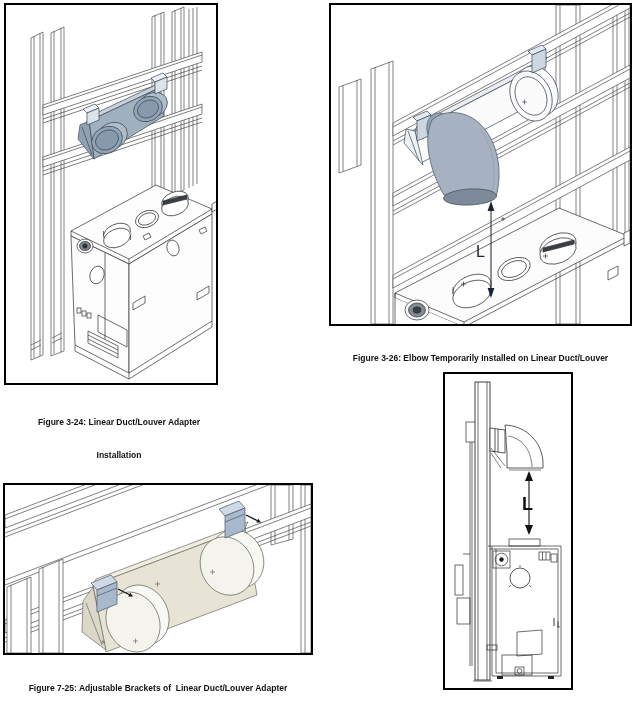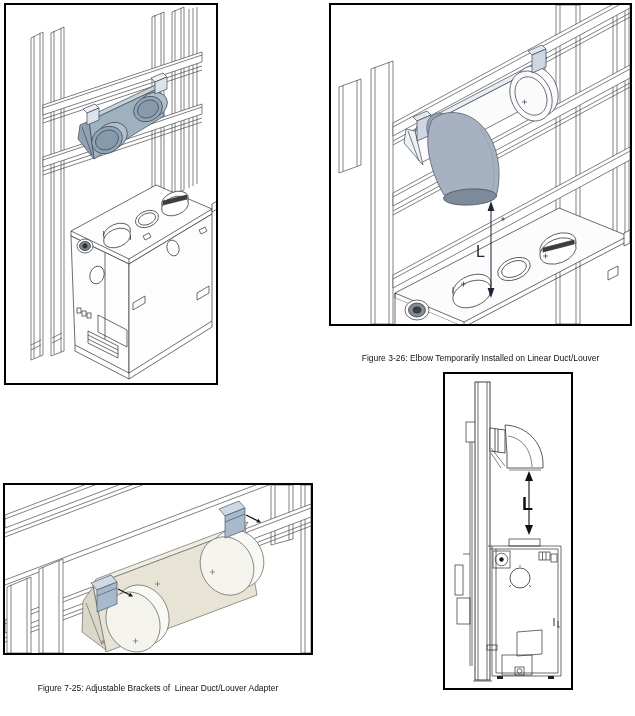--- a/index.html
+++ b/index.html
@@ -1,21 +1,21 @@
 <!DOCTYPE html>
 <html><head>
 <meta charset="utf-8">
 <style>
   html,body { margin:0; padding:0; }
   body { width:635px; height:716px; background:#ffffff; position:relative;
          font-family:"Liberation Sans", sans-serif; overflow:hidden; }
   .page { position:absolute; inset:0; }
   .fig { position:absolute; border:2px solid #000; background:#fff; box-sizing:border-box; }
   .fig svg { display:block; }
-  .cap { position:absolute; text-align:center; font-weight:normal; font-size:8.5px;
+  .cap { position:absolute; text-align:center; font-weight:bold; font-size:8.5px;
          line-height:11px; color:#111; white-space:pre-wrap; }
   #fig24 { left:4px; top:3px; width:214px; height:382px; }
   #cap24 { left:0px; top:395px; width:238px; }
   #fig26 { left:329px; top:3px; width:303px; height:323px; }
   #cap26 { left:329px; top:331px; width:303px; }
   #fig25 { left:3px; top:483px; width:310px; height:172px; }
   #cap25 { left:3px; top:661px; width:310px; }
   #fig27 { left:443px; top:372px; width:130px; height:318px; }
   #cap27 { left:413px; top:695px; width:190px; }
   svg text { font-family:"Liberation Sans", sans-serif; }
@@ -122,20 +122,22 @@
         <polygon points="82,326 112,341 112,353 82,338"></polygon>
         <line x1="82" y1="330" x2="112" y2="345"></line>
           <line x1="82" y1="334" x2="112" y2="349"></line>
         <ellipse cx="167" cy="243" rx="6" ry="8" transform="rotate(-15 167 243)" fill="#ffffff"></ellipse>
         <polygon points="191,288 203,281 203,288 191,295"></polygon>
         <polygon points="127,298 139,291 139,298 127,305"></polygon>
       </g>
     </svg>
   </div>
   <div class="cap" id="cap24">
+    <div>Figure 3-24: Linear Duct/Louver Adapter</div>
+    <div>Installation</div>
   </div>
 
   <div class="fig" id="fig26">
     <svg viewBox="0 0 299 319" width="299" height="319">
       <g stroke="#4a4a4a" stroke-width="0.7" fill="none">
         <polygon points="8,82 30,74 30,160 8,168" fill="#ffffff"></polygon>
         <line x1="12" y1="80" x2="12" y2="166"></line>
           <line x1="26" y1="75" x2="26" y2="161"></line>
         <polygon points="40,64 62,56 62,319 40,319" fill="#ffffff"></polygon>
         <line x1="44" y1="62" x2="44" y2="319"></line>

